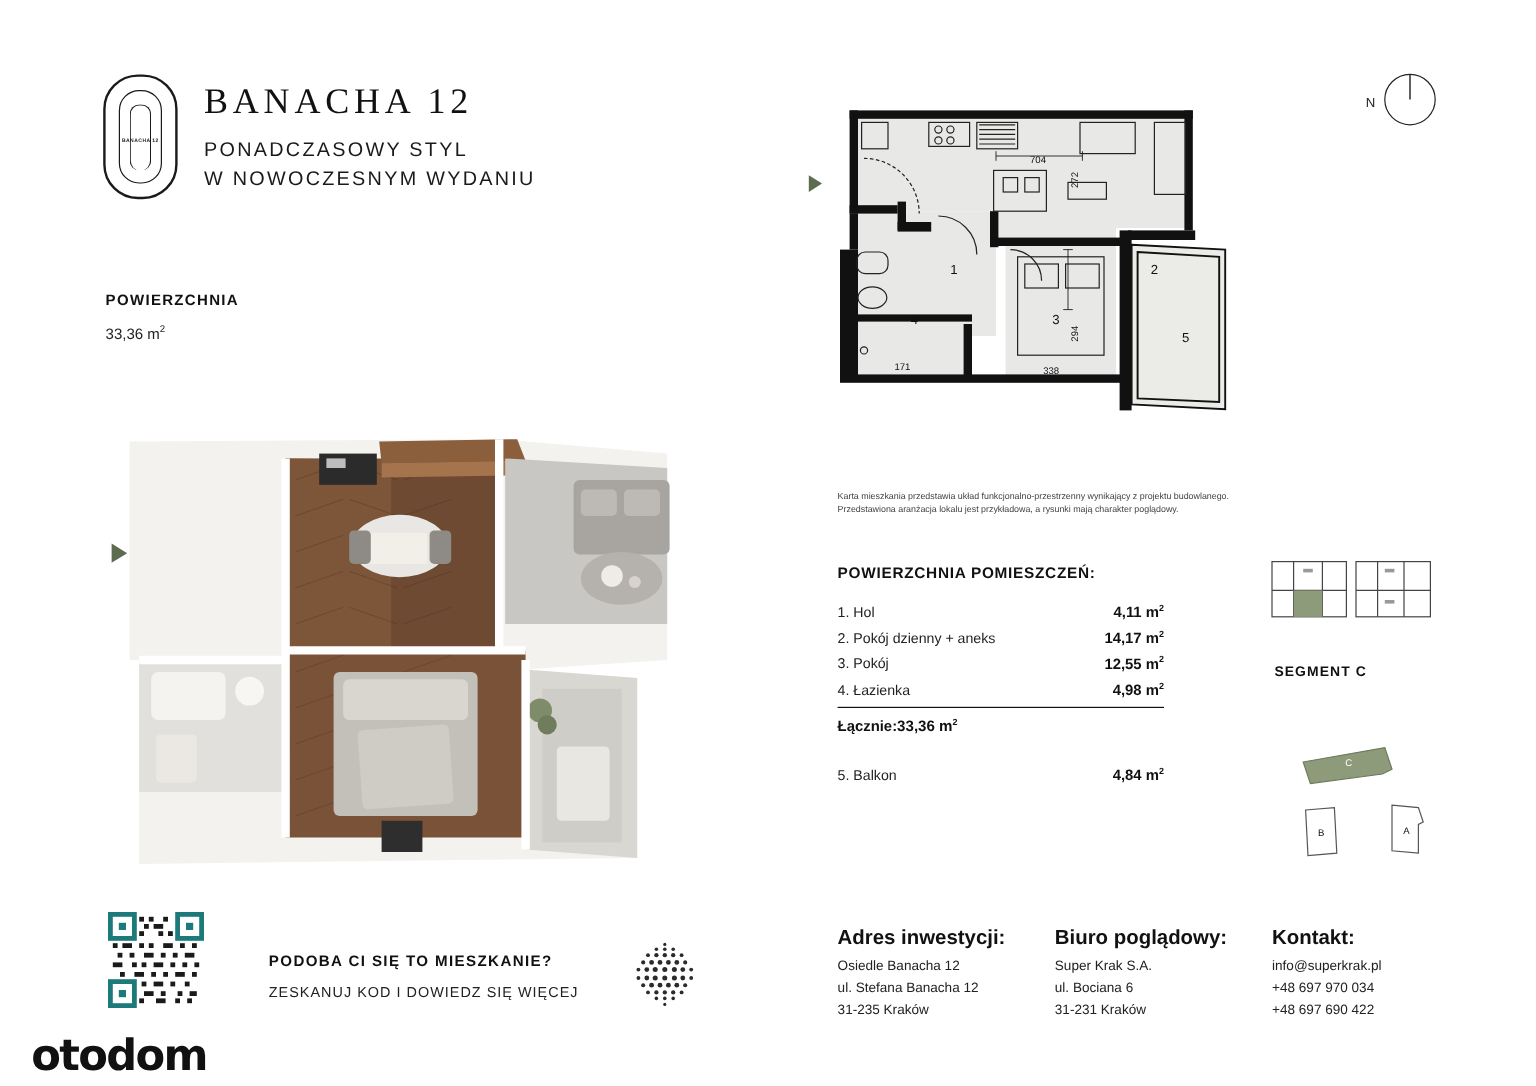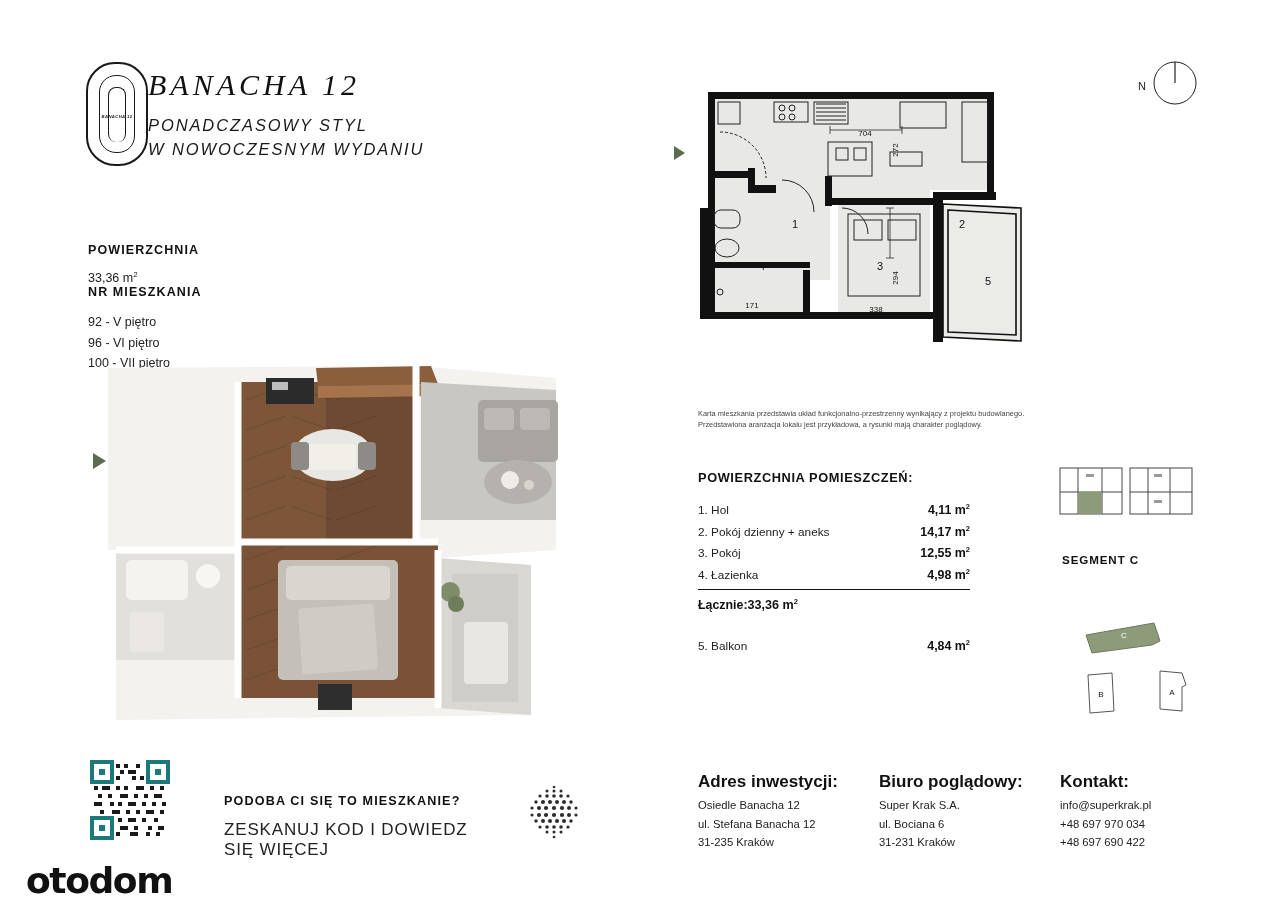--- a/index.html
+++ b/index.html
@@ -21,21 +21,21 @@
     height: 905px;
   }
 
   
   .brand-block {
     position: absolute;
     left: 86px;
     top: 62px;
     display: flex;
     align-items: flex-start;
-    font-style: italic;
+    gap: 22px;
   }
   .logo-mark {
     width: 58px;
     height: 100px;
     border: 2px solid #1a1a1a;
     border-radius: 29px;
     position: relative;
     display: flex;
     align-items: center;
     justify-content: center;
@@ -88,21 +88,20 @@
     font-weight: 500;
     text-transform: uppercase;
   }
 
   .meta-row {
     position: absolute;
     left: 88px;
     top: 243px;
     width: 520px;
     display: flex;
-    flex-direction: column;
   }
   .meta-col-a { width: 375px; }
   .meta-label {
     font-size: 12.5px;
     font-weight: bold;
     letter-spacing: 1.1px;
     color: #111;
     margin-bottom: 13px;
   }
   .meta-value {
@@ -149,21 +148,21 @@
     width: 260px;
   }
   .cta-line1 {
     font-size: 12.6px;
     font-weight: bold;
     letter-spacing: 1.15px;
     color: #111;
     margin-bottom: 12px;
   }
   .cta-line2 {
-    font-size: 17px;
+    font-size: 12px;
     letter-spacing: 0.85px;
     color: #222;
   }
   .dots-deco {
     position: absolute;
     left: 525px;
     top: 783px;
     width: 58px;
     height: 58px;
   }
@@ -351,26 +350,20 @@
       <div class="brand-name">BANACHA 12</div>
       <div class="brand-sub">PONADCZASOWY STYL</div>
       <div class="brand-sub">W NOWOCZESNYM WYDANIU</div>
     </div>
   </div>
 
   <div class="meta-row">
     <div class="meta-col-a">
       <div class="meta-label">POWIERZCHNIA</div>
       <div class="meta-value"><span>33,36 m</span><sup>2</sup></div>
-    </div>
-    <div>
-      <div class="meta-label">NR MIESZKANIA</div>
-      <div class="floor-line">92 - V piętro</div>
-      <div class="floor-line">96 - VI piętro</div>
-      <div class="floor-line">100 - VII piętro</div>
     </div>
   </div>
 
   <div class="arrow-left"></div>
   <div class="render">
     <svg width="485" height="375" viewBox="0 0 485 375" xmlns="http://www.w3.org/2000/svg">
 
       <path d="M22 8 L330 6 L470 18 L470 190 L350 198 L350 200 L445 205 L445 355 L30 360 L30 190 L22 190 Z" fill="#f4f2ef"></path>
 
       <path d="M152 22 L330 24 L330 180 L152 180 Z" fill="#6f4a32"></path>

